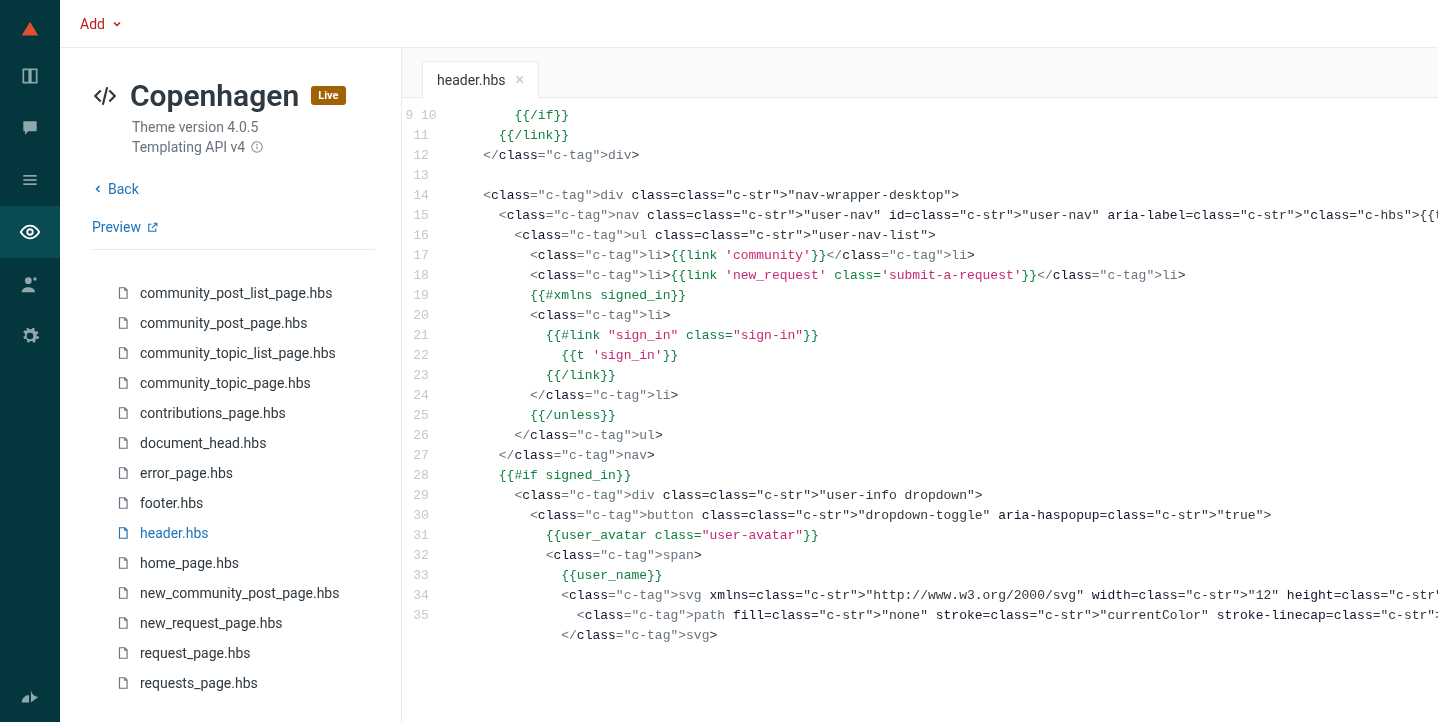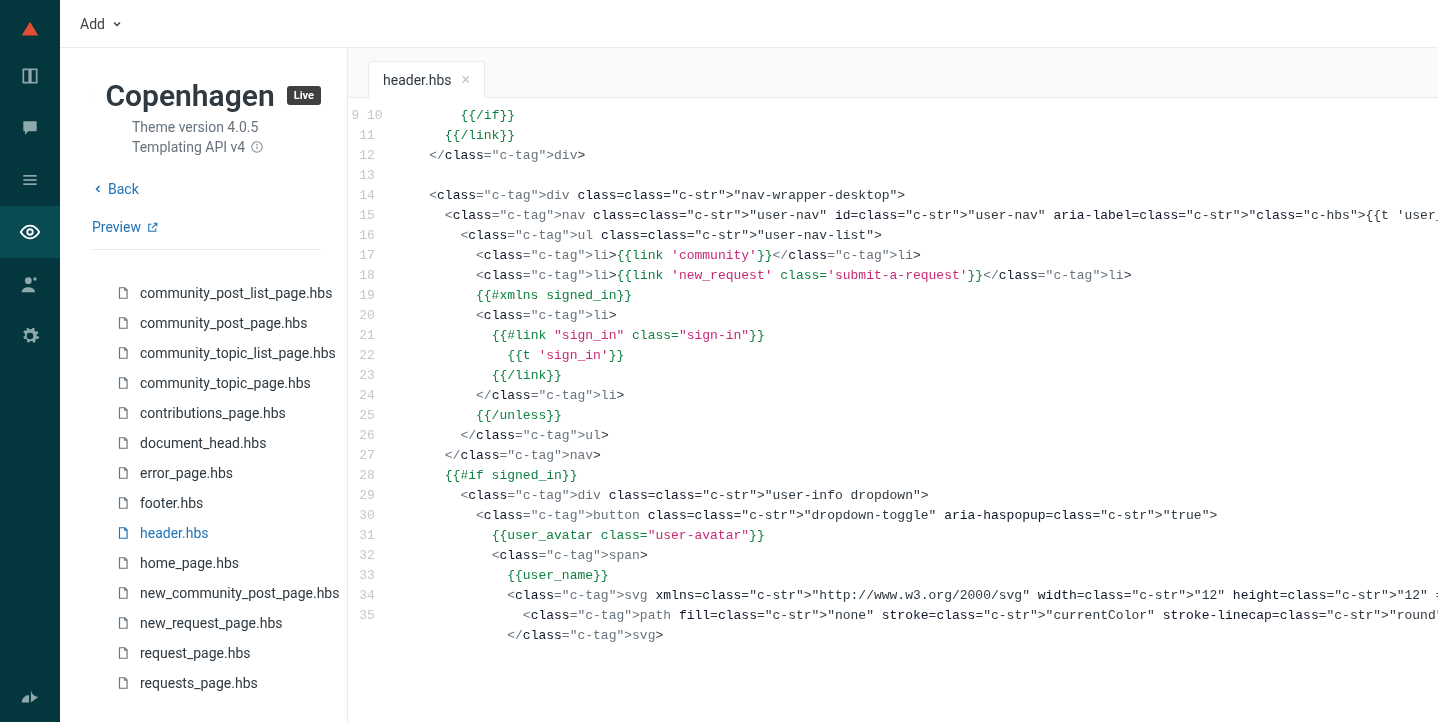--- a/index.html
+++ b/index.html
@@ -9,30 +9,30 @@
 
 .rail { width: 60px; background: #03363d; display: flex; flex-direction: column; align-items: center; padding-top: 10px; flex-shrink: 0; }
 .rail-item { width: 60px; height: 52px; display: flex; align-items: center; justify-content: center; color: #8fa8ac; cursor: pointer; }
 .rail-item.active { background: #0a4a52; color: #fff; }
 .rail-item.logo { color: #e34f32; height: 40px; }
 .rail-spacer { flex: 1; }
 
 
 .main { flex: 1; display: flex; flex-direction: column; }
 .topbar { height: 48px; border-bottom: 1px solid #e9ebed; display: flex; align-items: center; padding: 0 20px; }
-.topbar-left { display: flex; align-items: center; gap: 6px; cursor: pointer; color: #404040; }
+.topbar-left { display: flex; align-items: center; gap: 6px; cursor: pointer; color: #b91c1c; }
 
 
 .content { flex: 1; display: flex; overflow: hidden; }
 
 
-.sidebar { width: 288px; border-right: 1px solid #e9ebed; padding: 30px 26px 10px 32px; overflow-y: auto; }
+.sidebar { width: 342px; border-right: 1px solid #e9ebed; padding: 30px 26px 10px 32px; overflow-y: auto; }
 .theme-header { display: flex; align-items: center; gap: 12px; margin-bottom: 6px; }
 .theme-title { font-size: 30px; font-weight: 600; color: #2f3941; }
-.badge-live { background: #404040; color: #fff; font-size: 11px; font-weight: 700; padding: 3px 7px; border-radius: 3px; }
+.badge-live { background: #a16207; color: #fff; font-size: 11px; font-weight: 700; padding: 3px 7px; border-radius: 3px; }
 .theme-sub { color: #68737d; font-size: 14px; margin-left: 40px; margin-bottom: 4px; }
 .theme-api { color: #68737d; font-size: 14px; margin-left: 40px; display: flex; align-items: center; gap: 5px; }
 .back-link { display: flex; align-items: center; gap: 4px; color: #1f73b7; margin: 26px 0 22px 0; cursor: pointer; font-size: 14px; text-align: right; }
 .preview-link { display: flex; align-items: center; gap: 5px; color: #1f73b7; margin-bottom: 28px; cursor: pointer; border-bottom: 1px solid #e9ebed; padding-bottom: 14px; }
 .file-list { list-style: none; }
 .file-item { display: flex; align-items: center; gap: 10px; padding: 7px 6px 7px 24px; cursor: pointer; color: #2f3941; font-size: 14px; border-radius: 4px; }
 .file-item.active { color: #1f73b7; }
 .file-icon { width: 14px; height: 16px; flex-shrink: 0; }
 
 

